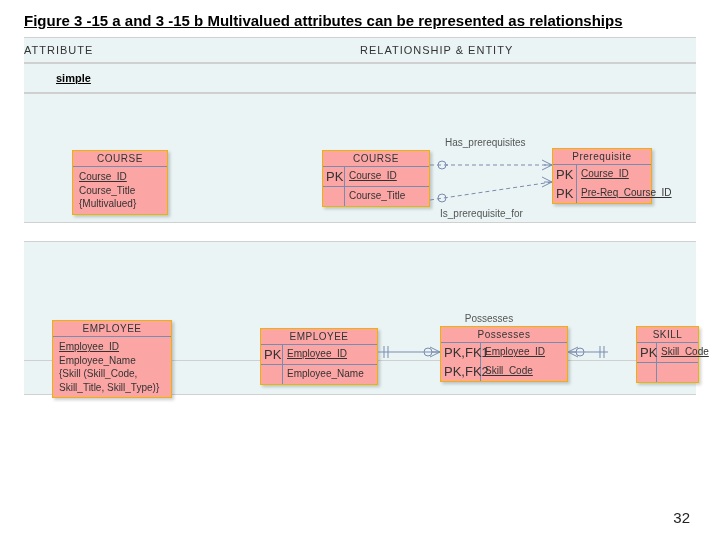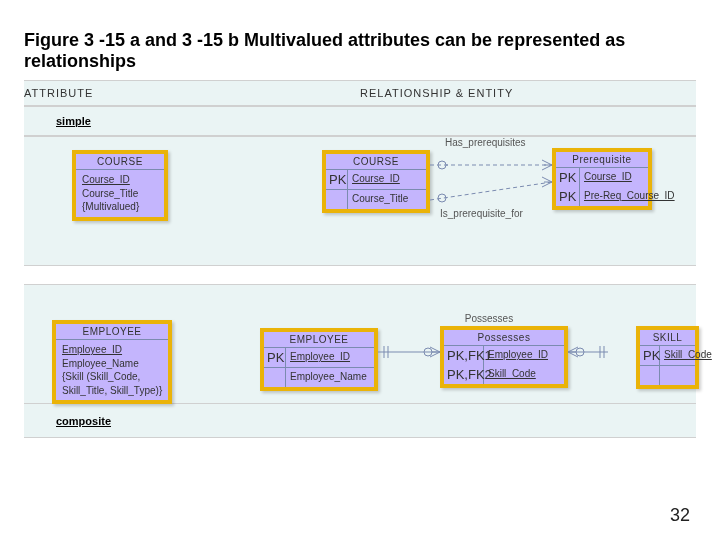--- a/index.html
+++ b/index.html
@@ -7,23 +7,23 @@
     margin: 0;
     width: 720px;
     height: 540px;
     font-family: Arial, Helvetica, sans-serif;
     background: #fff;
     position: relative;
     overflow: hidden;
   }
   .title {
     font-weight: bold;
-    font-size: 18px;
+    font-size: 15px;
     padding: 12px 24px 8px 24px;
-    margin-top: 18px;
+    text-decoration: underline;
   }
   .header-row {
     display: flex;
     margin: 0 24px;
     background: #eaf4f4;
     border-top: 1px solid #d0d0d0;
     border-bottom: 1px solid #d0d0d0;
   }
   .header-row > div {
     flex: 1;
@@ -40,22 +40,22 @@
   }
   .band {
     margin: 0 24px;
     background: #eaf4f4;
     border-top: 1px solid #d0d0d0;
     border-bottom: 1px solid #d0d0d0;
   }
   
   .entity {
     position: absolute;
-    background: #c4b5fd;
-    border: 4px solid #eab308;
+    background: #fca5a5;
+    border: 1px solid #eab308;
     font-size: 10px;
     color: #333;
     box-shadow: 2px 2px 3px rgba(0,0,0,0.2);
   }
   .entity .name {
     text-align: center;
     font-weight: normal;
     padding: 2px 4px;
     border-bottom: 1px solid #7b8bb0;
     font-size: 10px;
@@ -78,21 +78,21 @@
     line-height: 1.35;
     white-space: nowrap;
   }
   .entity .attrs .underline { text-decoration: underline; }
   .entity .singlecol .attrs { padding: 3px 6px; }
   .divider { border-top: 1px solid #7b8bb0; height:0; }
   .pagenum {
     position: absolute;
     right: 30px;
     bottom: 14px;
-    font-size: 18px;
+    font-size: 15px;
     color: #222;
   }
   svg.connectors {
     position: absolute;
     left: 0; top: 0;
     pointer-events: none;
     width: 720px;
     height: 540px;
   }
   svg text {

